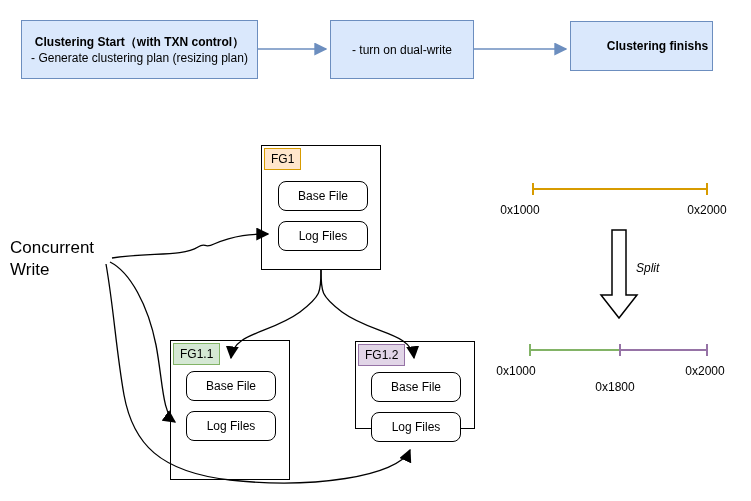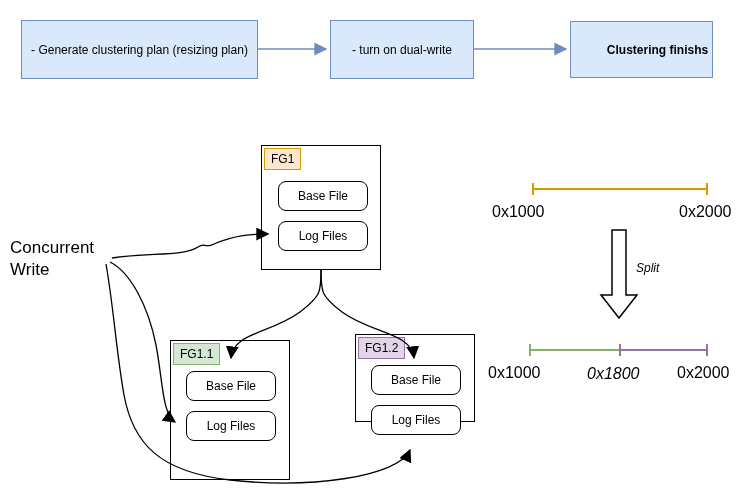--- a/index.html
+++ b/index.html
@@ -8,53 +8,54 @@
   .stage { position:relative; width:751px; height:501px; }
 
   
   .flowbox { position:absolute; background:#dae8fc; border:1px solid #6c8ebf;
              display:flex; flex-direction:column; justify-content:center; align-items:center;
              text-align:center; }
   .flowbox .t { font-weight:bold; font-size:12px; white-space:nowrap; line-height:16px; }
   .flowbox .s { font-size:12px; white-space:nowrap; line-height:16px; }
   .fb1 { left:21px; top:20px; width:237px; height:59px; }
   .fb2 { left:330px; top:20px; width:144px; height:59px; }
-  .fb3 { left:570px; top:21px; width:143px; height:57px;padding-left:32px; }
+  .fb3 { left:570px; top:21px; width:143px; height:50px;padding-left:32px; }
 
   
   .fgbox { position:absolute; border:1px solid #000; background:#fff; }
   .fg1  { left:261px; top:145px; width:120px; height:125px; }
   .fg11 { left:170px; top:340px; width:120px; height:140px; }
-  .fg12 { left:355px; top:334px; width:120px; height:88px;text-decoration:underline; }
+  .fg12 { left:355px; top:341px; width:120px; height:88px;text-decoration:underline; }
   .chip { position:absolute; left:2px; top:2px; font-size:12px; line-height:14px;
           padding:3px 6px; border:1px solid; white-space:nowrap; }
   .chip.orange { background:#ffe6cc; border-color:#d79b00; }
   .chip.green  { background:#d5e8d4; border-color:#82b366; }
   .chip.purple { background:#e1d5e7; border-color:#9673a6; }
   .inner { position:absolute; left:15px; width:90px; height:30px; border:1px solid #000;
            border-radius:8px; background:#fff; display:flex; align-items:center;
            justify-content:center; font-size:12px; white-space:nowrap; }
   .fg1 .inner.base { left:16px; top:35px; } .fg1 .inner.logs { left:16px; top:75px; }
   .fg11 .inner.base, .fg12 .inner.base { top:30px; }
   .fg11 .inner.logs, .fg12 .inner.logs { top:70px; }
 
   
   .concurrent { position:absolute; left:10px; top:237px; width:120px; text-align:left;
                 font-size:17px; line-height:22px; }
-  .tlabel { position:absolute; width:56px; font-size:16px; white-space:nowrap; }
+  .tlabel { position:absolute; width:56px; text-align:center; font-size:12px; white-space:nowrap; }
   .split-label { position:absolute; left:636px; top:261px; font-size:12px;font-style:italic; }
 
   svg.overlay { position:absolute; left:0; top:0; width:751px; height:501px; pointer-events:none; }
 </style>
 </head>
 <body>
 
 <div class="stage">
 
   <div class="flowbox fb1">
+    <div class="t">Clustering Start（with TXN control）</div>
     <div class="s">- Generate clustering plan (resizing plan)</div>
   </div>
   <div class="flowbox fb2">
     <div class="s">- turn on dual-write</div>
   </div>
   <div class="flowbox fb3">
     <div class="t">Clustering finishs</div>
   </div>
 
   <div class="fgbox fg1">
@@ -76,21 +77,21 @@
   </div>
 
   <div class="concurrent">Concurrent Write</div>
 
   <div class="tlabel" style="left:492px; top:203px;">0x1000</div>
   <div class="tlabel" style="left:679px; top:203px;">0x2000</div>
 
   <div class="split-label">Split</div>
 
   <div class="tlabel" style="left:488px; top:364px;">0x1000</div>
-  <div class="tlabel" style="left:587px; top:365px;font-style:italic;">0x1800</div>
+  <div class="tlabel" style="left:587px; top:380px;">0x1800</div>
   <div class="tlabel" style="left:677px; top:364px;">0x2000</div>
 
   <svg class="overlay" viewBox="0 0 751 501">
     <defs>
       <marker id="arrB" viewBox="0 0 10 10" refX="9" refY="5" markerWidth="10" markerHeight="10" orient="auto-start-reverse">
         <path d="M0,0 L10,5 L0,10 Z" fill="#000"></path>
       </marker>
       <marker id="arrBlue" viewBox="0 0 10 10" refX="9" refY="5" markerWidth="10" markerHeight="10" orient="auto-start-reverse">
         <path d="M0,0 L10,5 L0,10 Z" fill="#6c8ebf"></path>
       </marker>

